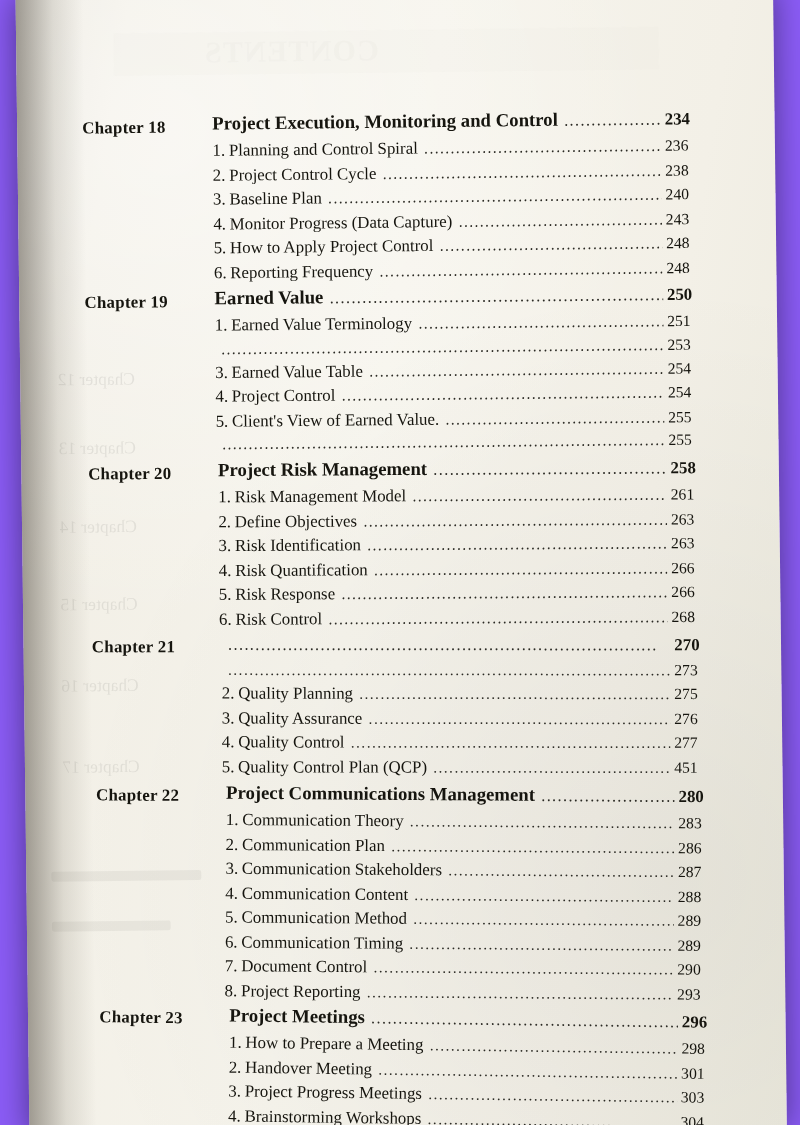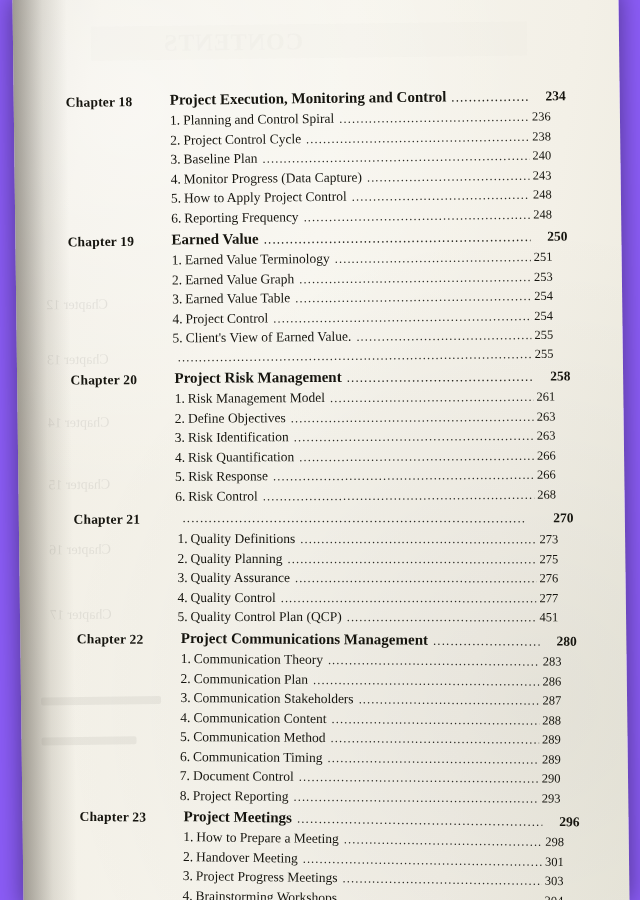--- a/index.html
+++ b/index.html
@@ -114,21 +114,21 @@
     margin: 0 3px 0 5px;
     color: #2b2a24;
     min-width: 8px;
   }
   .pg {
     flex: 0 0 auto;
     width: 34px;
     text-align: left;
     font-size: 13.5px;
   }
-  .pg.bold { font-weight: bold; text-align: right; }
+  .pg.bold { font-weight: bold; }
   .entries {
     margin-top: 1px;
   }
   .entry {
     display: flex;
     align-items: baseline;
     padding-left: 104px;
     line-height: 1.45;
   }
   .entry .e-title {
@@ -243,21 +243,20 @@
               <span class="pg bold">250</span>
             </div>
           </div>
           <div class="entries">
             <div class="entry">
               <span class="e-title"><span class="num">1.</span><span>Earned Value Terminology</span></span>
               <span class="dots">.........................................................................................</span>
               <span class="pg">251</span>
             </div>
             <div class="entry">
-              <span class="e-title"><span class="num">2.</span><span>Earned Value Graph</span></span>
               <span class="dots">.........................................................................................</span>
               <span class="pg">253</span>
             </div>
             <div class="entry">
               <span class="e-title"><span class="num">3.</span><span>Earned Value Table</span></span>
               <span class="dots">.........................................................................................</span>
               <span class="pg">254</span>
             </div>
             <div class="entry">
               <span class="e-title"><span class="num">4.</span><span>Project Control</span></span>
@@ -320,21 +319,20 @@
         <div class="chapter-block cb3">
           <div class="chap-head">
             <div class="chap-label">Chapter 21</div>
             <div class="chap-title-wrap">
               <span class="dots">...............................................................................</span>
               <span class="pg bold">270</span>
             </div>
           </div>
           <div class="entries">
             <div class="entry">
-              <span class="e-title"><span class="num">1.</span><span>Quality Definitions</span></span>
               <span class="dots">.........................................................................................</span>
               <span class="pg">273</span>
             </div>
             <div class="entry">
               <span class="e-title"><span class="num">2.</span><span>Quality Planning</span></span>
               <span class="dots">.........................................................................................</span>
               <span class="pg">275</span>
             </div>
             <div class="entry">
               <span class="e-title"><span class="num">3.</span><span>Quality Assurance</span></span>

